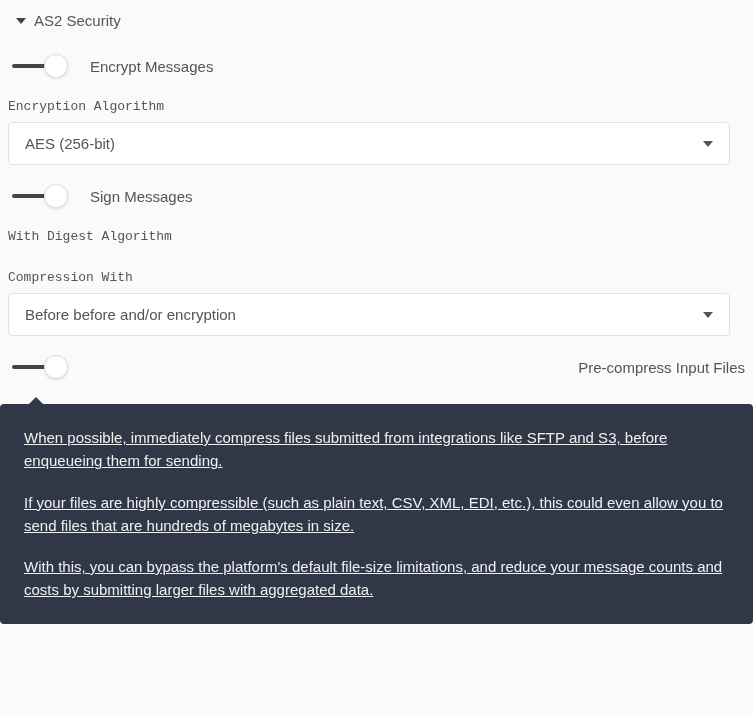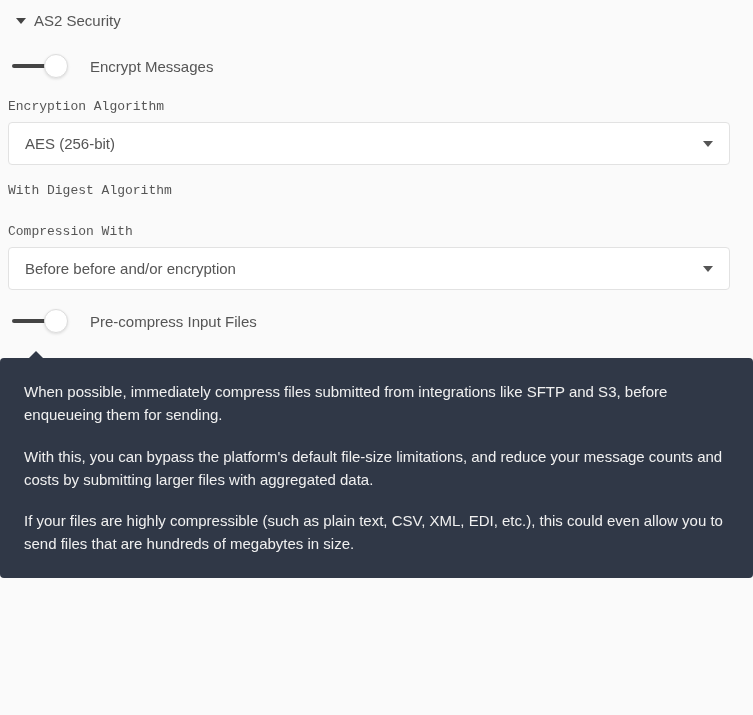--- a/index.html
+++ b/index.html
@@ -11,21 +11,21 @@
     .toggle-wrap { display: flex; align-items: center; position: relative; width: 54px; height: 26px; }
     .toggle-track { position: absolute; left: 0; top: 50%; transform: translateY(-50%); width: 36px; height: 4px; background: #444; border-radius: 2px; }
     .toggle-thumb { position: absolute; top: 50%; transform: translateY(-50%); left: 32px; width: 24px; height: 24px; background: #fff; border: 1px solid #ddd; border-radius: 50%; box-shadow: 0 1px 3px rgba(0,0,0,0.12); }
     .toggle-label { color: #555; font-size: 15px; padding-left: 4px; }
     .field-label { color: #555; font-size: 13px; padding: 18px 4px 8px 0; font-family: Liberation Mono, monospace; }
     .select { background: #fff; border: 1px solid #e2e2e2; border-radius: 4px; width: 722px; display: flex; align-items: center; justify-content: space-between; padding: 12px 16px; cursor: pointer; }
     .select-value { color: #555; font-size: 15px; }
     .select-caret { width: 0; height: 0; border-left: 5px solid transparent; border-right: 5px solid transparent; border-top: 6px solid #555; }
     .tooltip { position: relative; margin-top: 14px; background: #303847; color: #f0f0f0; border-radius: 4px; padding: 22px 24px; width: 753px; line-height: 1.55; font-size: 15px; }
     .tooltip::before { content: ''; position: absolute; top: -7px; left: 28px; width: 0; height: 0; border-left: 8px solid transparent; border-right: 8px solid transparent; border-bottom: 8px solid #303847; }
-    .tooltip p { margin-bottom: 18px; }
+    .tooltip p { margin-bottom: 18px; text-decoration: underline; }
     .tooltip p:last-child { margin-bottom: 0; }
   </style>
 </head>
 <body>
 
 <div class="container">
 
   <div class="section-header">
     <span class="caret"></span>
     <span>AS2 Security</span>
@@ -38,37 +38,44 @@
     </div>
     <span class="toggle-label">Encrypt Messages</span>
   </div>
 
   <div class="field-label">Encryption Algorithm</div>
   <div class="select">
     <span class="select-value">AES (256-bit)</span>
     <span class="select-caret"></span>
   </div>
 
+  <div class="row" style="margin-top:8px;">
+    <div class="toggle-wrap">
+      <div class="toggle-track"></div>
+      <div class="toggle-thumb"></div>
+    </div>
+    <span class="toggle-label">Sign Messages</span>
+  </div>
 
   <div class="field-label">With Digest Algorithm</div>
 
 
   <div class="field-label">Compression With</div>
   <div class="select">
     <span class="select-value">Before before and/or encryption</span>
     <span class="select-caret"></span>
   </div>
 
-  <div class="row" style="margin-top:8px;">
+  <div class="row" style="margin-top:8px;justify-content:space-between;">
     <div class="toggle-wrap">
       <div class="toggle-track"></div>
       <div class="toggle-thumb"></div>
     </div>
     <span class="toggle-label">Pre-compress Input Files</span>
   </div>
 
 </div>
 
 <div class="tooltip">
   <p>When possible, immediately compress files submitted from integrations like SFTP and S3, before enqueueing them for sending.</p>
+  <p>If your files are highly compressible (such as plain text, CSV, XML, EDI, etc.), this could even allow you to send files that are hundreds of megabytes in size.</p>
   <p>With this, you can bypass the platform's default file-size limitations, and reduce your message counts and costs by submitting larger files with aggregated data.</p>
-  <p>If your files are highly compressible (such as plain text, CSV, XML, EDI, etc.), this could even allow you to send files that are hundreds of megabytes in size.</p>
 </div>
 
 </body></html>

